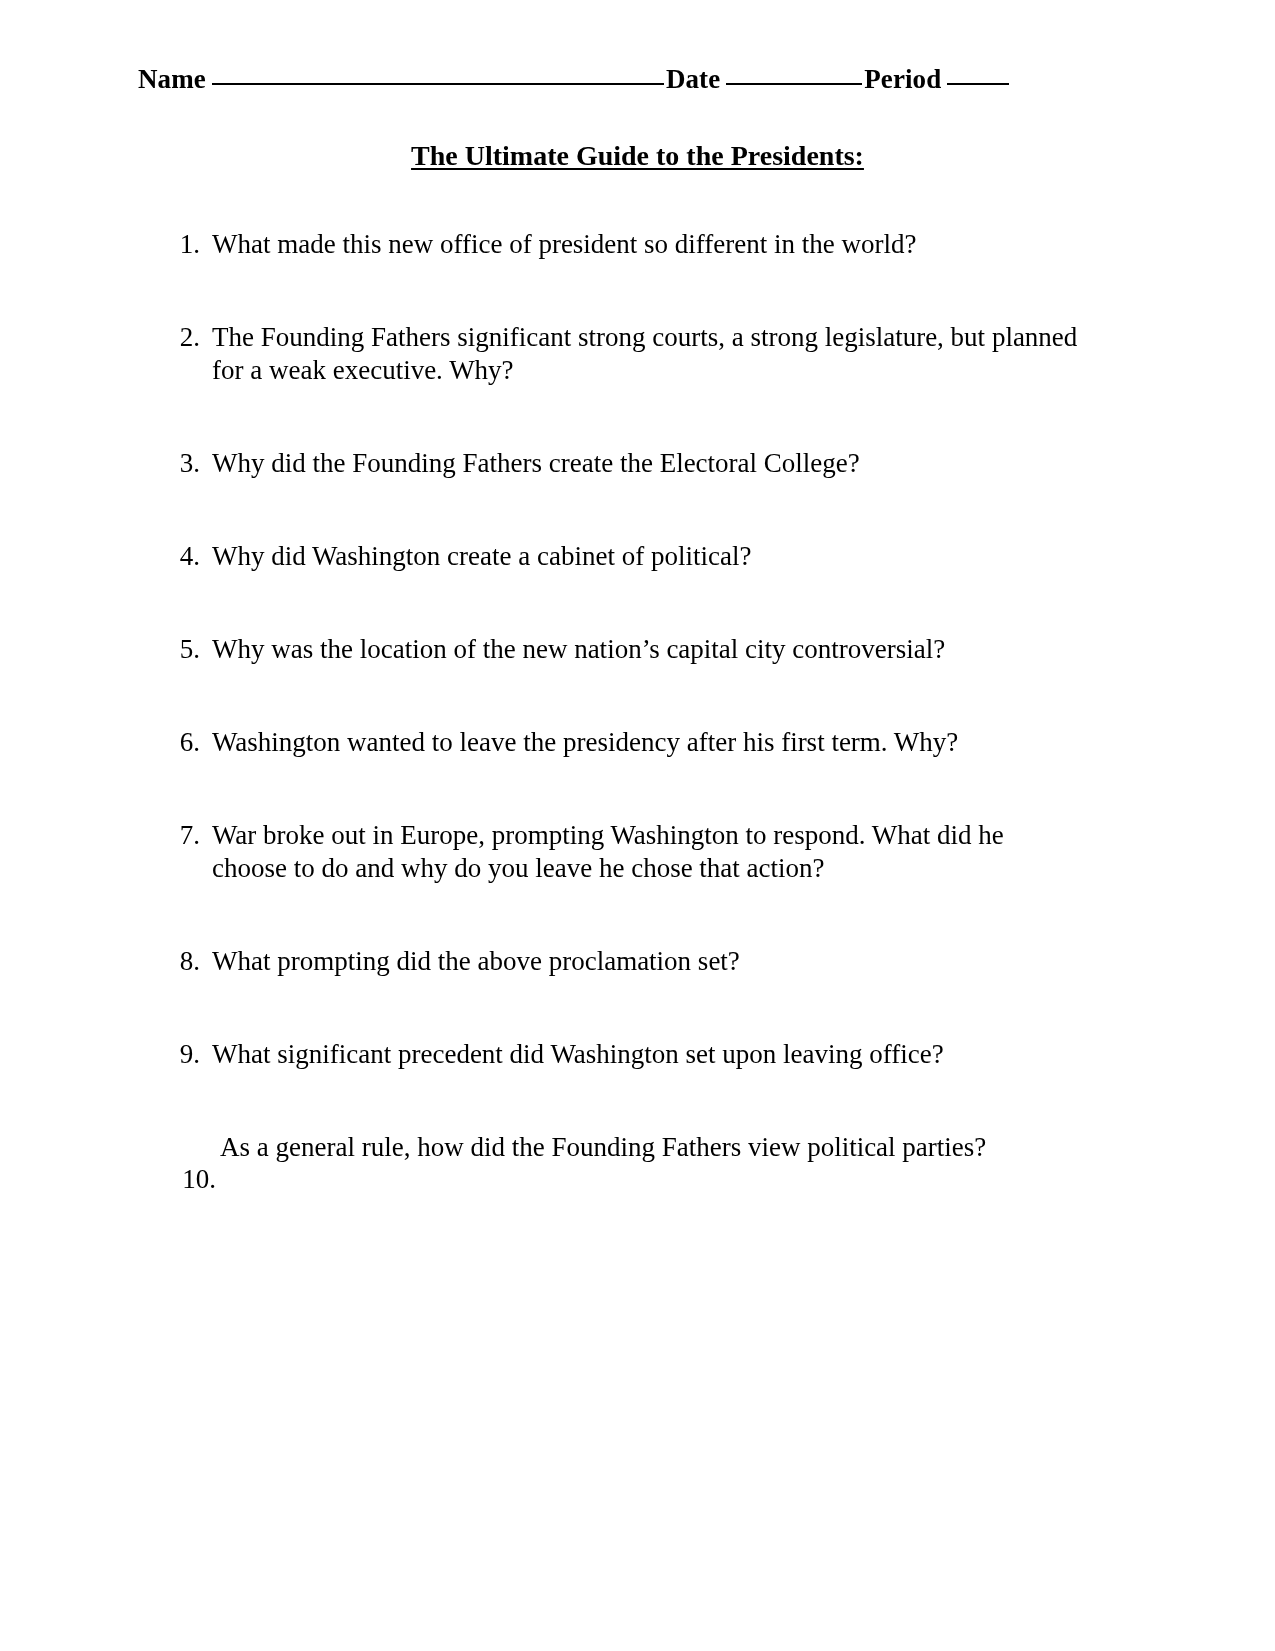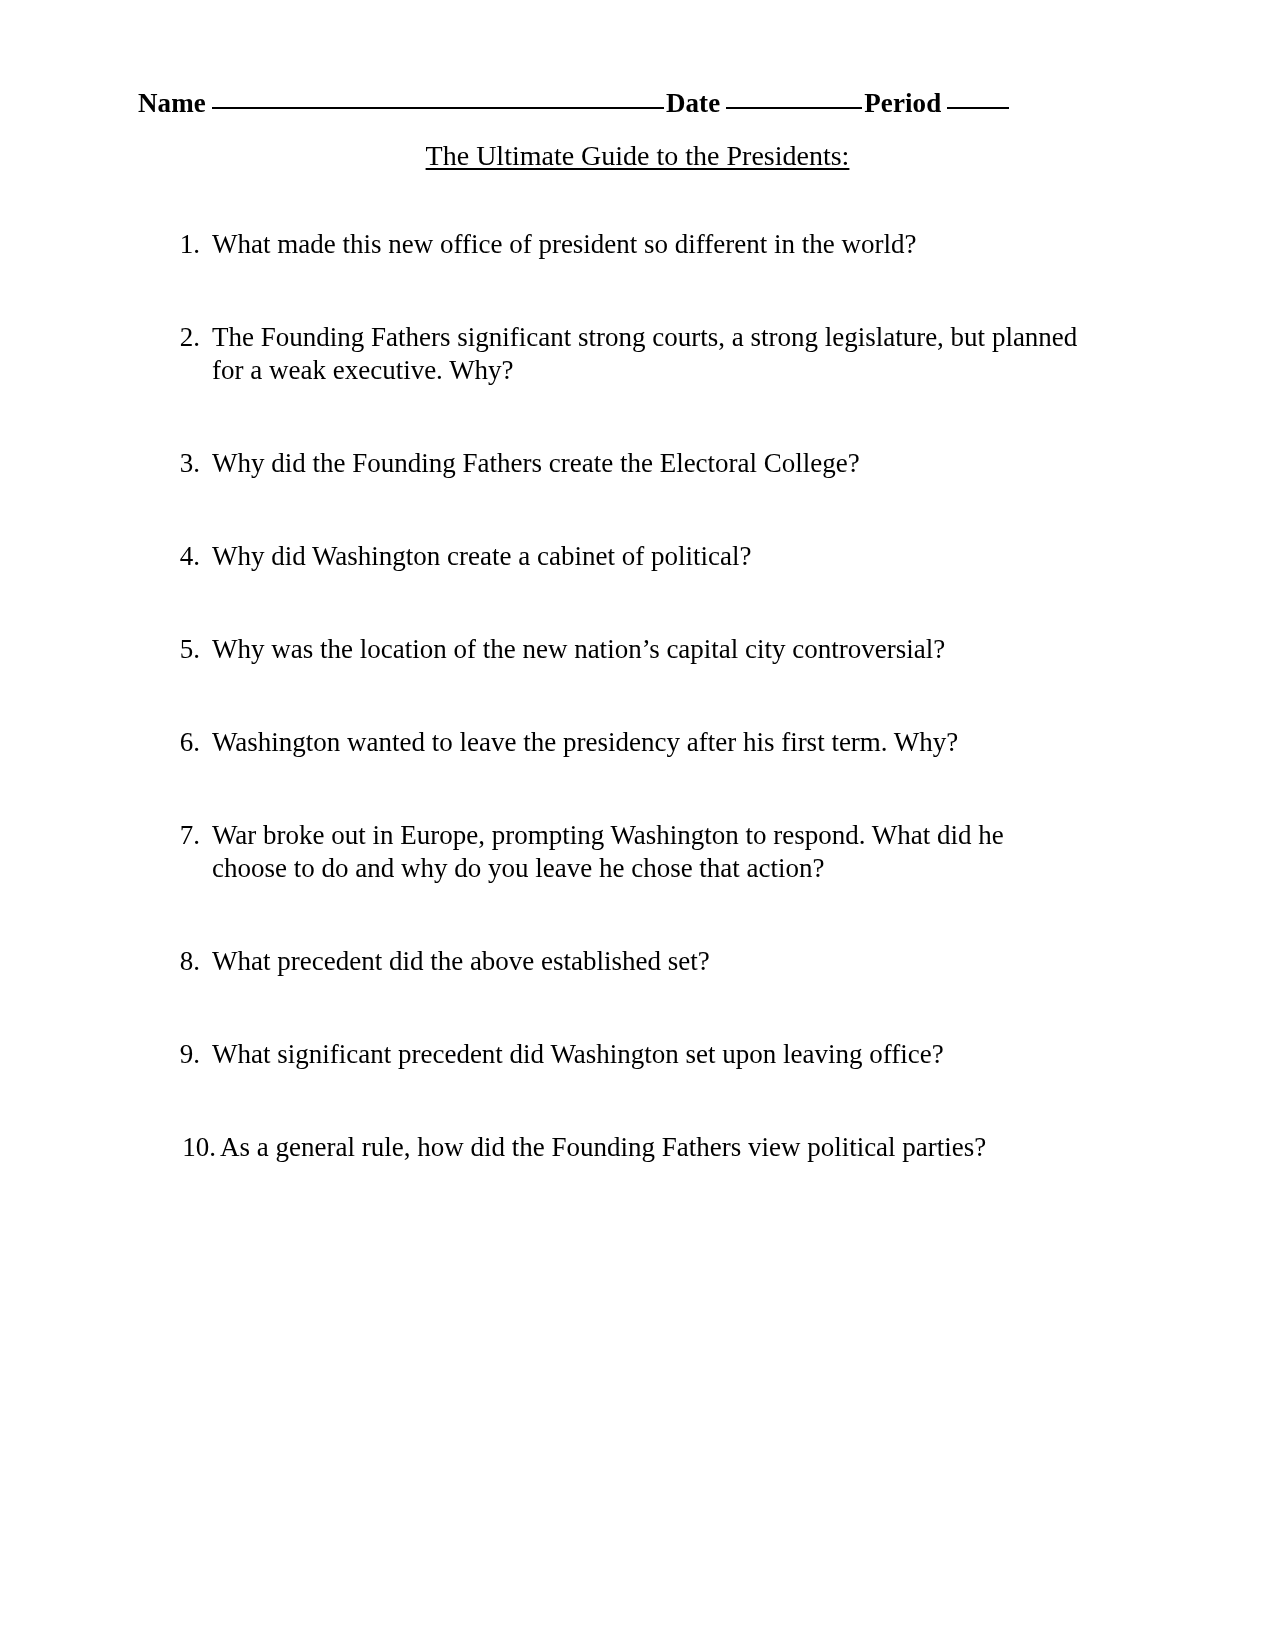--- a/index.html
+++ b/index.html
@@ -24,21 +24,20 @@
   .header-line {
     position: absolute;
     left: 138px;
     top: 62px;
     width: 1000px;
     font-size: 27px;
     font-weight: bold;
     letter-spacing: 0.1px;
     white-space: nowrap;
     line-height: 34px;
-    margin-top: 24px;
   }
   .header-line .fld-label {
     font-weight: bold;
   }
   .header-line .rule {
     display: inline-block;
     border-bottom: 2px solid #000;
     vertical-align: baseline;
     position: relative;
     top: -3px;
@@ -51,21 +50,21 @@
   
   .title-block {
     position: absolute;
     left: 0;
     top: 140px;
     width: 1275px;
     text-align: center;
   }
   .title-line {
     font-size: 28px;
-    font-weight: normal;
+    font-weight: bold;
     line-height: 31px;
     display: block;
   }
   .title-line span.u {
     text-decoration: underline;
     text-underline-offset: 3px;
   }
 
   
   .questions {
@@ -86,20 +85,21 @@
     width: 44px;
     text-align: right;
     padding-right: 12px;
     box-sizing: border-box;
     font-variant-numeric: oldstyle-nums;
     font-feature-settings: "onum" 1;
   }
   .q-num.wide {
     width: 52px;
     padding-right: 4px;
+    margin-top: 32px;
   }
   .q-text {
     flex: 1 1 auto;
   }
 </style>
 </head>
 <body>
 
 <div class="page">
 
@@ -141,21 +141,21 @@
       <span class="q-text">Washington wanted to leave the presidency after his first term. Why?</span>
     </li>
 
     <li class="q-item">
       <span class="q-num">7.</span>
       <span class="q-text">War broke out in Europe, prompting Washington to respond. What did he choose to do and why do you leave he chose that action?</span>
     </li>
 
     <li class="q-item">
       <span class="q-num">8.</span>
-      <span class="q-text">What precedent did the above established set?</span>
+      <span class="q-text">What prompting did the above proclamation set?</span>
     </li>
 
     <li class="q-item">
       <span class="q-num">9.</span>
       <span class="q-text">What significant precedent did Washington set upon leaving office?</span>
     </li>
 
     <li class="q-item">
       <span class="q-num wide">10.</span>
       <span class="q-text">As a general rule, how did the Founding Fathers view political parties?</span>

